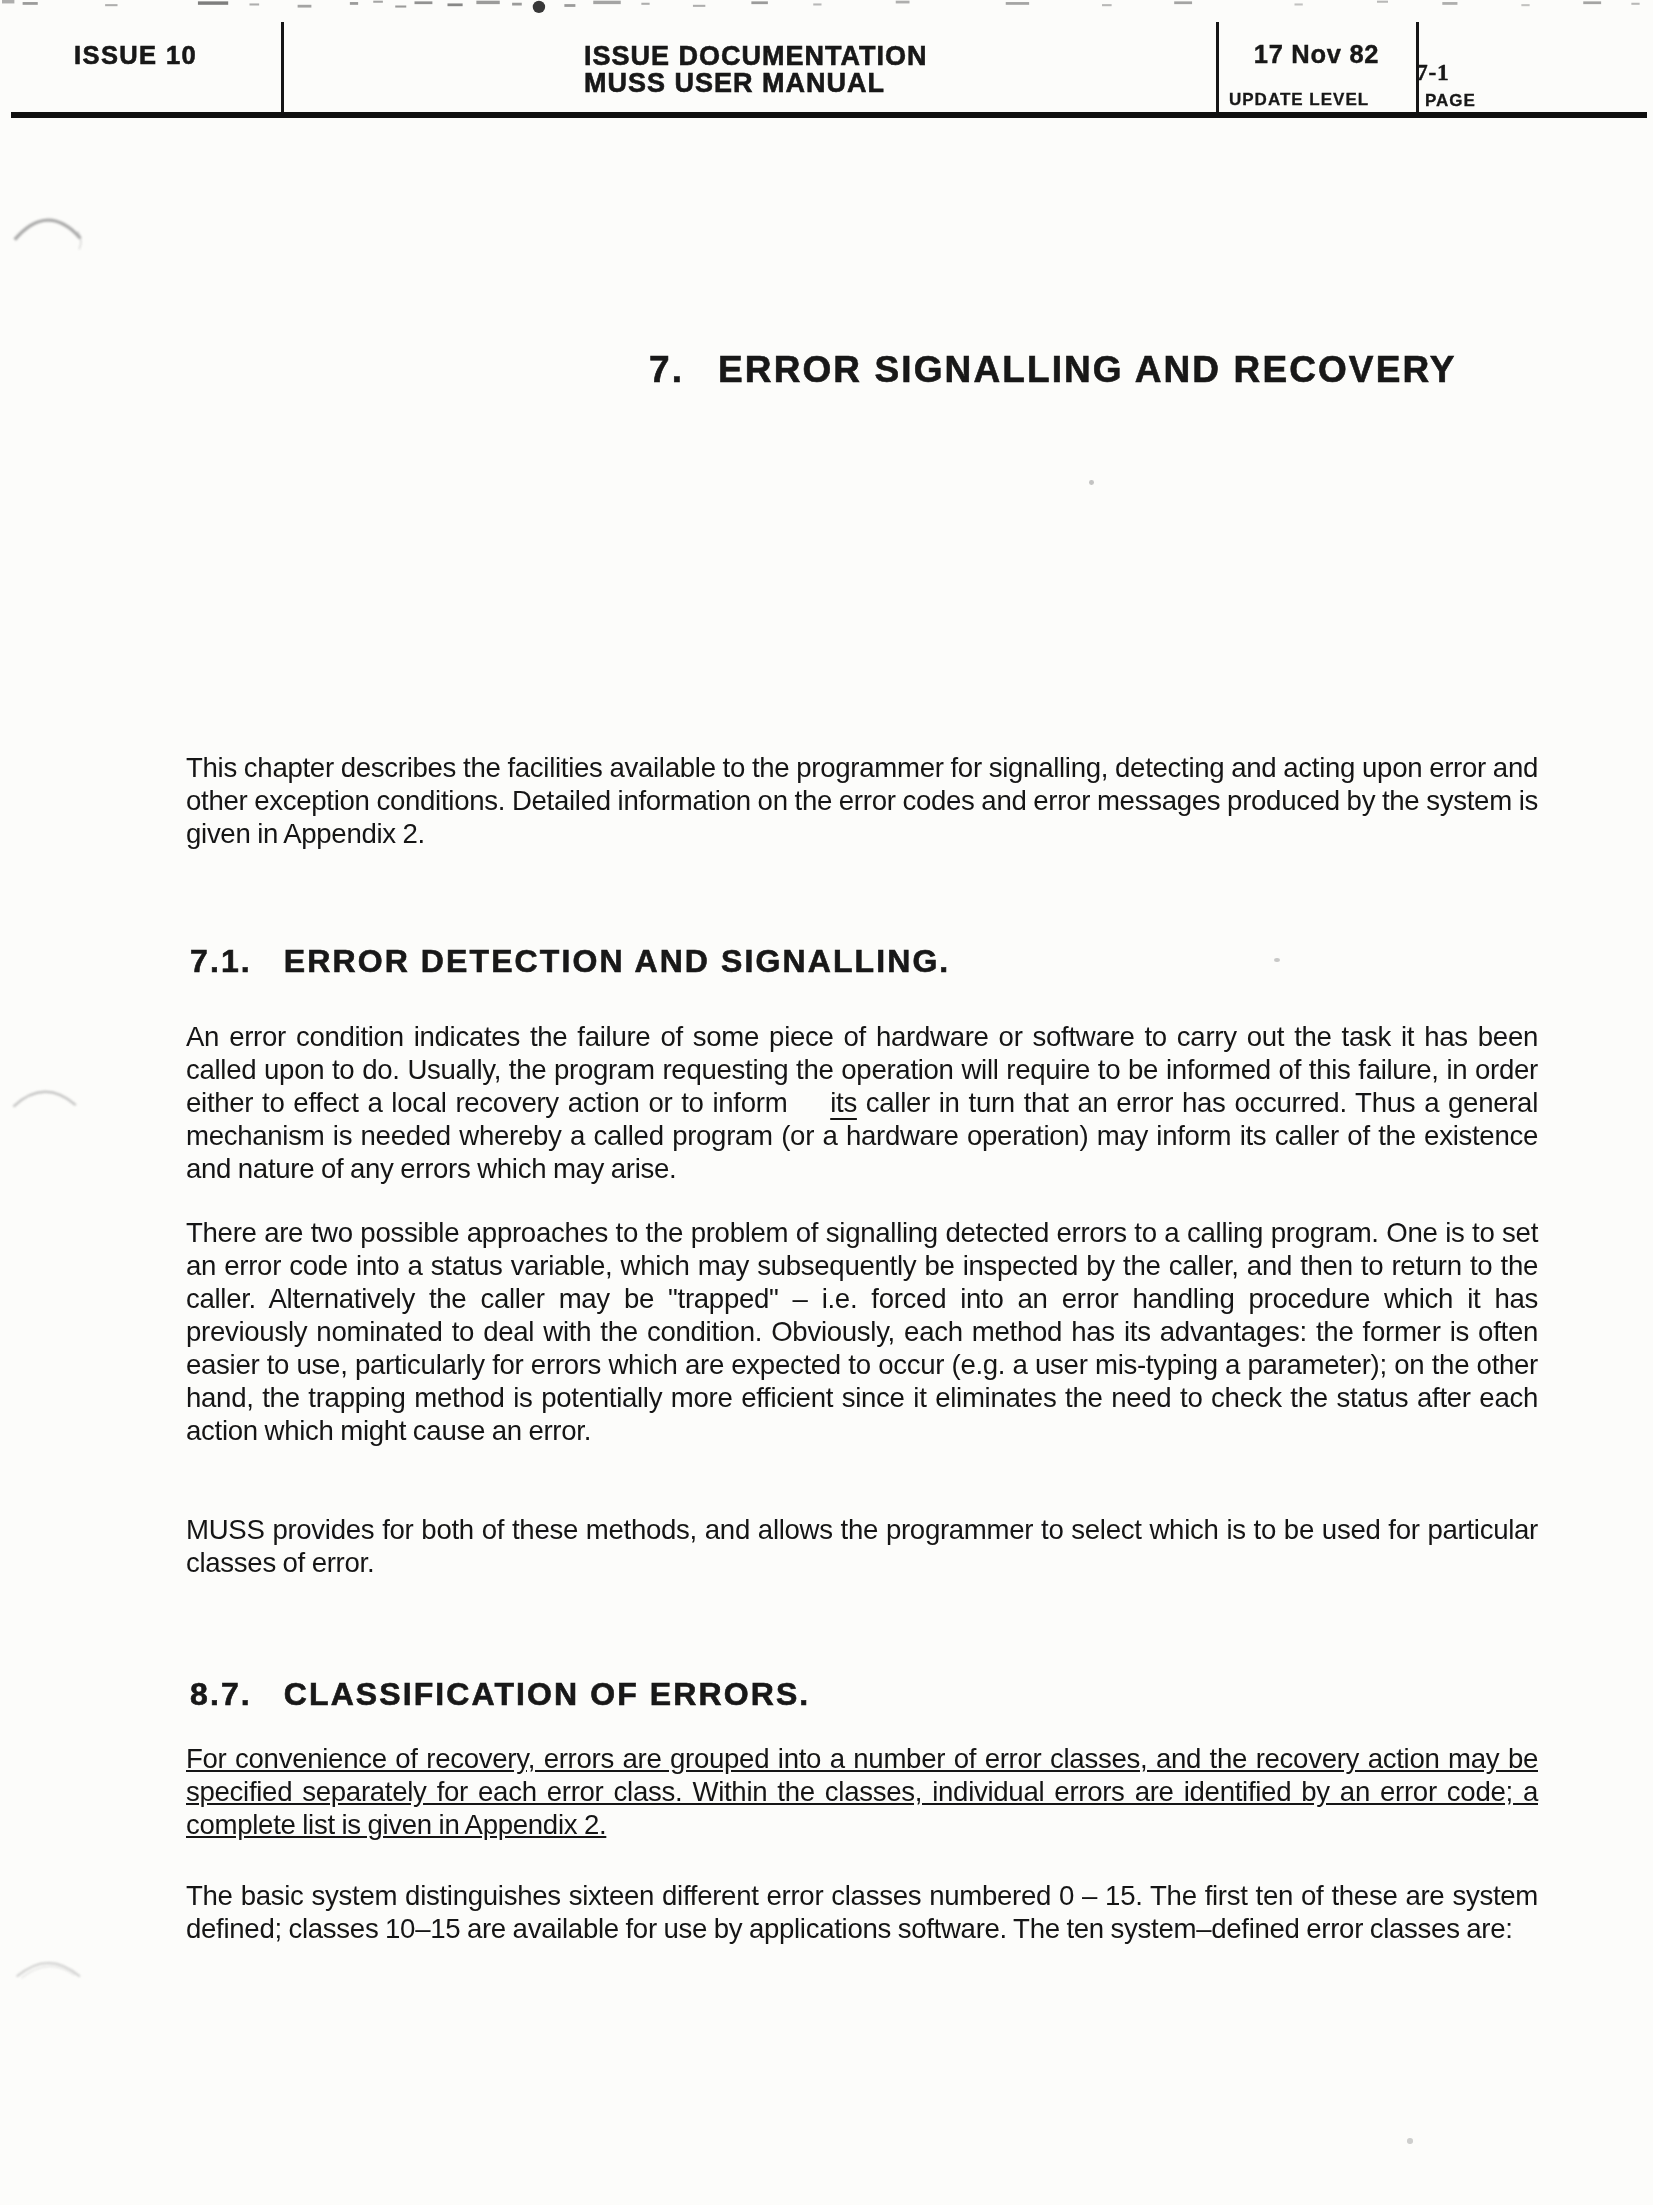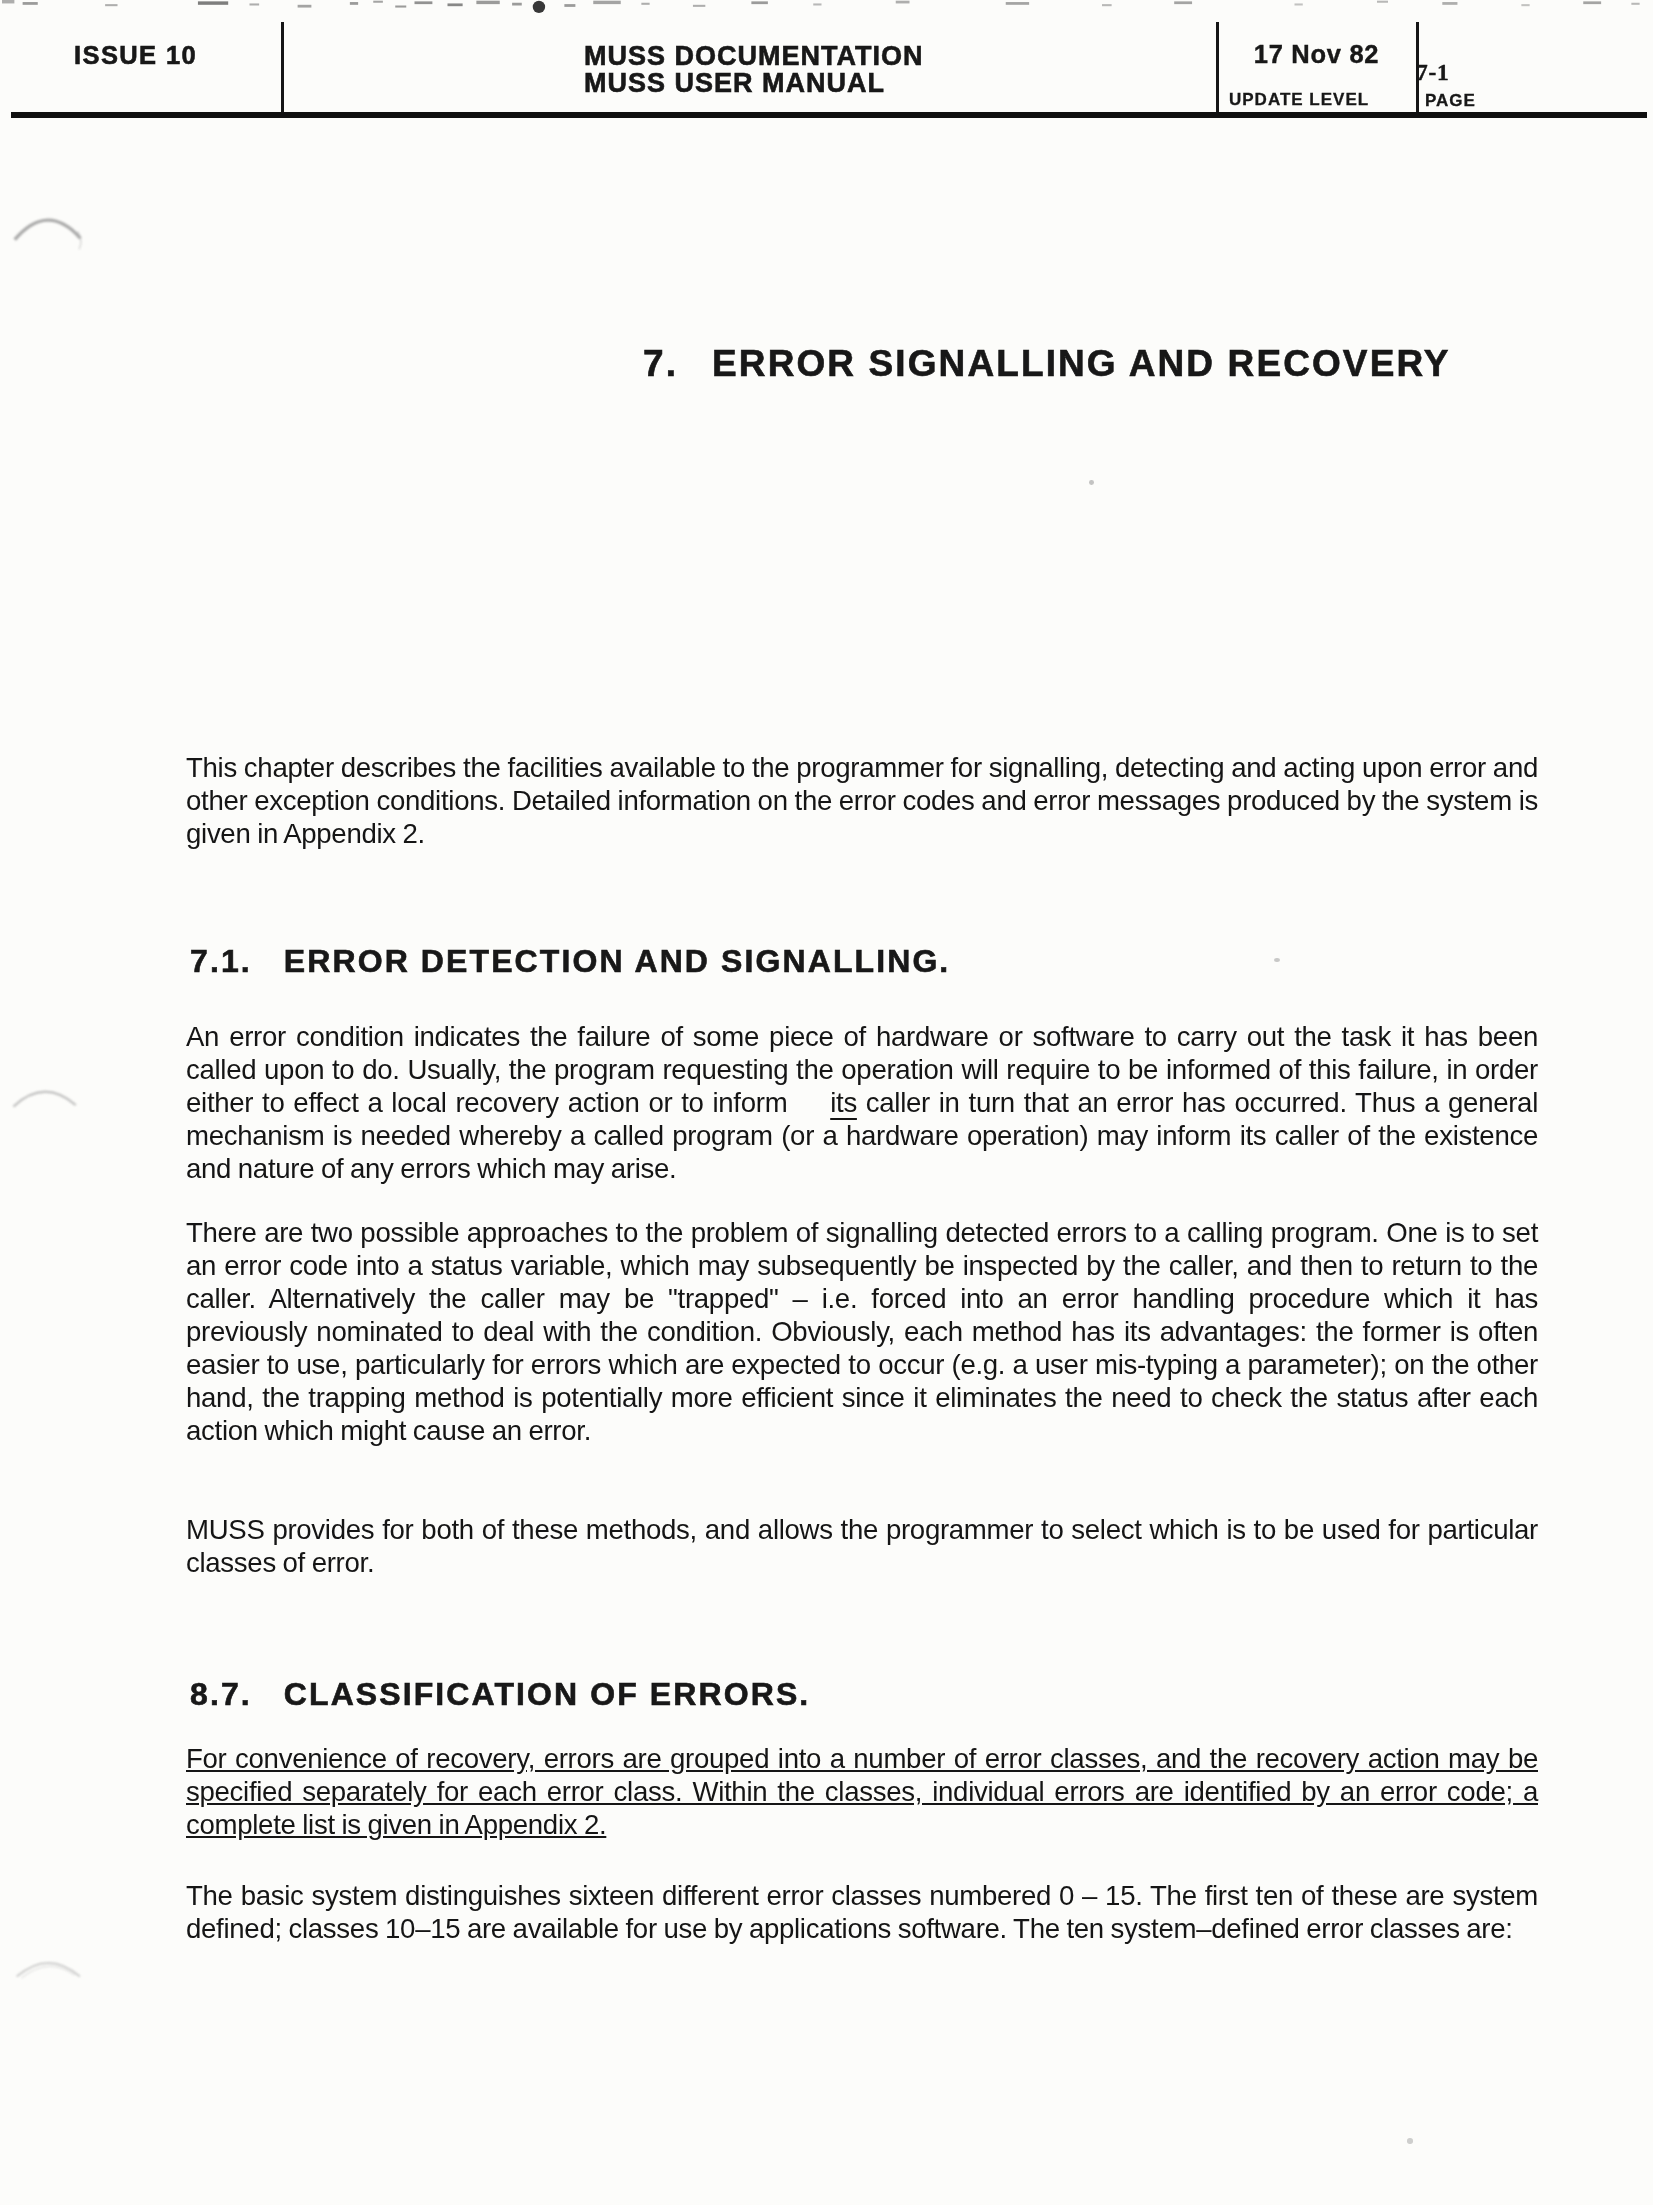--- a/index.html
+++ b/index.html
@@ -45,21 +45,21 @@
   }
   .hdr-pagelabel {
     position: absolute; left: 1425px; top: 91px;
     font-size: 17px; font-weight: bold; letter-spacing: 1px;
     -webkit-text-stroke: 0.3px #141414;
   }
   .rule { position: absolute; left: 11px; top: 112px; width: 1636px; height: 6.2px; background: #101010; }
 
   
   .chapter-title {
-    position: absolute; left: 643px; top: 343px; margin: 0;
+    position: absolute; left: 643px; top: 343px; margin: 6px;
     font-size: 37px; font-weight: bold; letter-spacing: 2.1px; white-space: nowrap;
     -webkit-text-stroke: 0.6px #141414;
   }
   .chapter-title .num { margin-right: 34px; }
   .sec-heading {
     position: absolute; left: 190px; margin: 0;
     font-size: 32px; font-weight: bold; letter-spacing: 2.1px; white-space: nowrap;
     -webkit-text-stroke: 0.6px #141414;
   }
   .sec-heading .num { margin-right: 32px; }
@@ -127,21 +127,21 @@
       <rect x="2095" y="3" width="22" height="4" opacity="0.4"></rect>
       <rect x="2210" y="6" width="12" height="3" opacity="0.3"></rect>
       <rect x="2300" y="2" width="26" height="4" opacity="0.45"></rect>
       <rect x="2370" y="4" width="12" height="3" opacity="0.35"></rect>
     </g>
   </svg>
 
   <div class="hdr-issue">ISSUE 10</div>
   <div class="vline v1"></div>
   <div class="hdr-doc">
-    <div>MUSS DOCUMENTATION</div>
+    <div>ISSUE DOCUMENTATION</div>
     <div>MUSS USER MANUAL</div>
   </div>
   <div class="vline v2"></div>
   <div class="hdr-date">17 Nov 82</div>
   <div class="hdr-update">UPDATE LEVEL</div>
   <div class="vline v3"></div>
   <div class="hdr-pagenum">7-1</div>
   <div class="hdr-pagelabel">PAGE</div>
   <div class="rule"></div>
 

